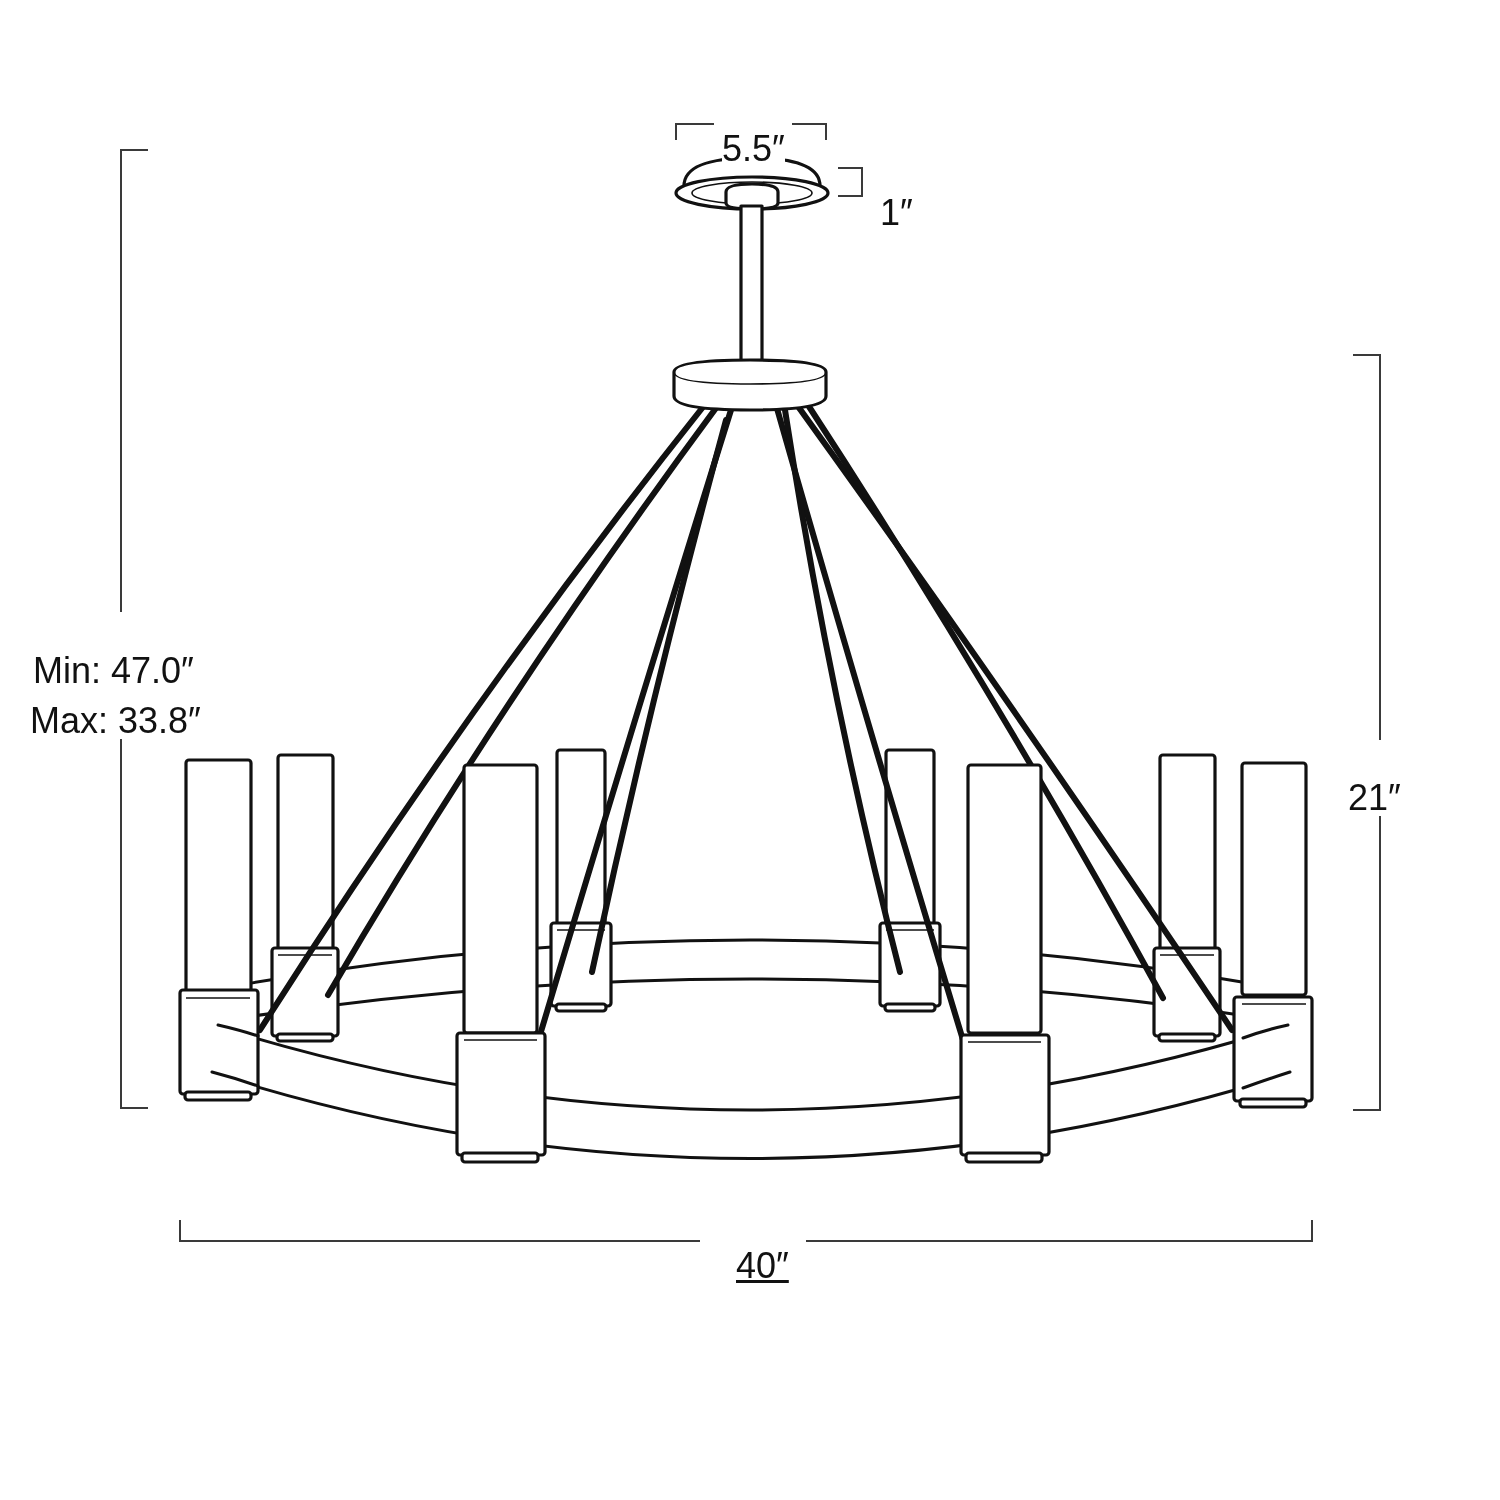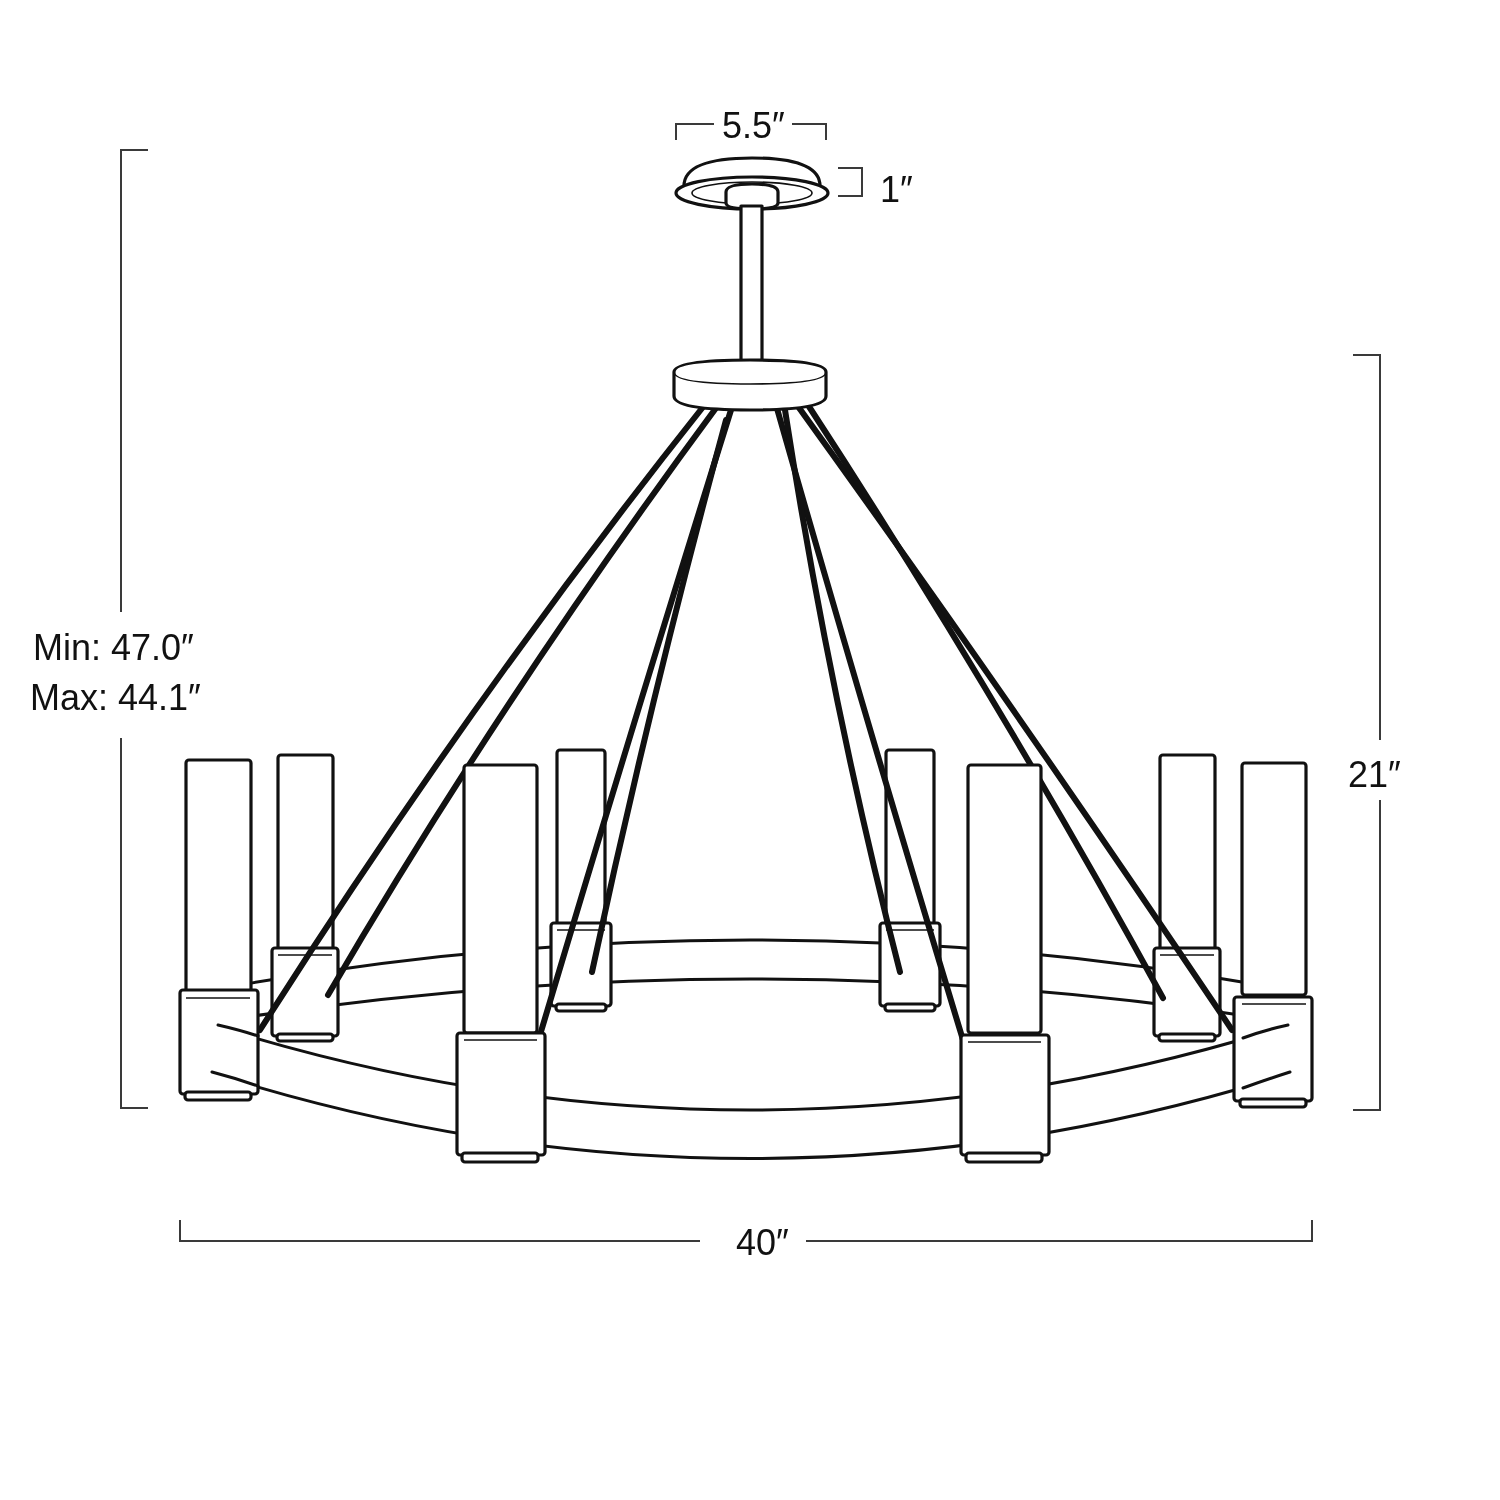--- a/index.html
+++ b/index.html
@@ -11,27 +11,28 @@
     .ol-nf { stroke: #111111; stroke-width: 3; fill: none; stroke-linecap: round; }
     .rod { stroke: #111111; stroke-width: 6; fill: none; stroke-linecap: round; }
     .thin { stroke: #111111; stroke-width: 1.6; fill: none; }
     .label {
       position: absolute;
       font-family: "Liberation Sans", "DejaVu Sans", sans-serif;
       color: #111111;
       background: #ffffff;
       white-space: nowrap;
       line-height: 1;
+      margin-top: 23px;
     }
     .lbl-width-top { left: 722px; top: 108px; font-size: 36px; }
     .lbl-height-canopy { left: 880px; top: 172px; font-size: 36px; }
     .lbl-min { left: 33px; top: 630px; font-size: 36px; }
     .lbl-max { left: 30px; top: 680px; font-size: 36px; }
     .lbl-body-h { left: 1348px; top: 757px; font-size: 36px; }
-    .lbl-overall-w { left: 722px; top: 1225px; font-size: 36px; padding: 0 14px; }
+    .lbl-overall-w { left: 722px; top: 1225px; font-size: 36px; padding: 0 14px; text-decoration: underline; }
   </style>
 </head>
 <body>
 
 <div id="stage">
   <svg width="1500" height="1500" viewBox="0 0 1500 1500">
 
     <g>
       <path class="dim-line" d="M676 140 V124 H714 M792 124 H826 V140"></path>
     </g>
@@ -137,16 +138,16 @@
     </g>
     <g>
       <path class="ol" d="M674 372 Q674 360 750 360 Q826 360 826 372 V396 Q826 410 750 410 Q674 410 674 396 Z"></path>
       <path class="thin" d="M674 372 Q674 384 750 384 Q826 384 826 372"></path>
     </g>
   </svg>
 
   <div class="label lbl-width-top">5.5″</div>
   <div class="label lbl-height-canopy">1″</div>
   <div class="label lbl-min">Min: 47.0″</div>
-  <div class="label lbl-max">Max: 44.1″</div>
+  <div class="label lbl-max">Max: 33.8″</div>
   <div class="label lbl-body-h">21″</div>
   <div class="label lbl-overall-w">40″</div>
 </div>
 
 </body></html>

